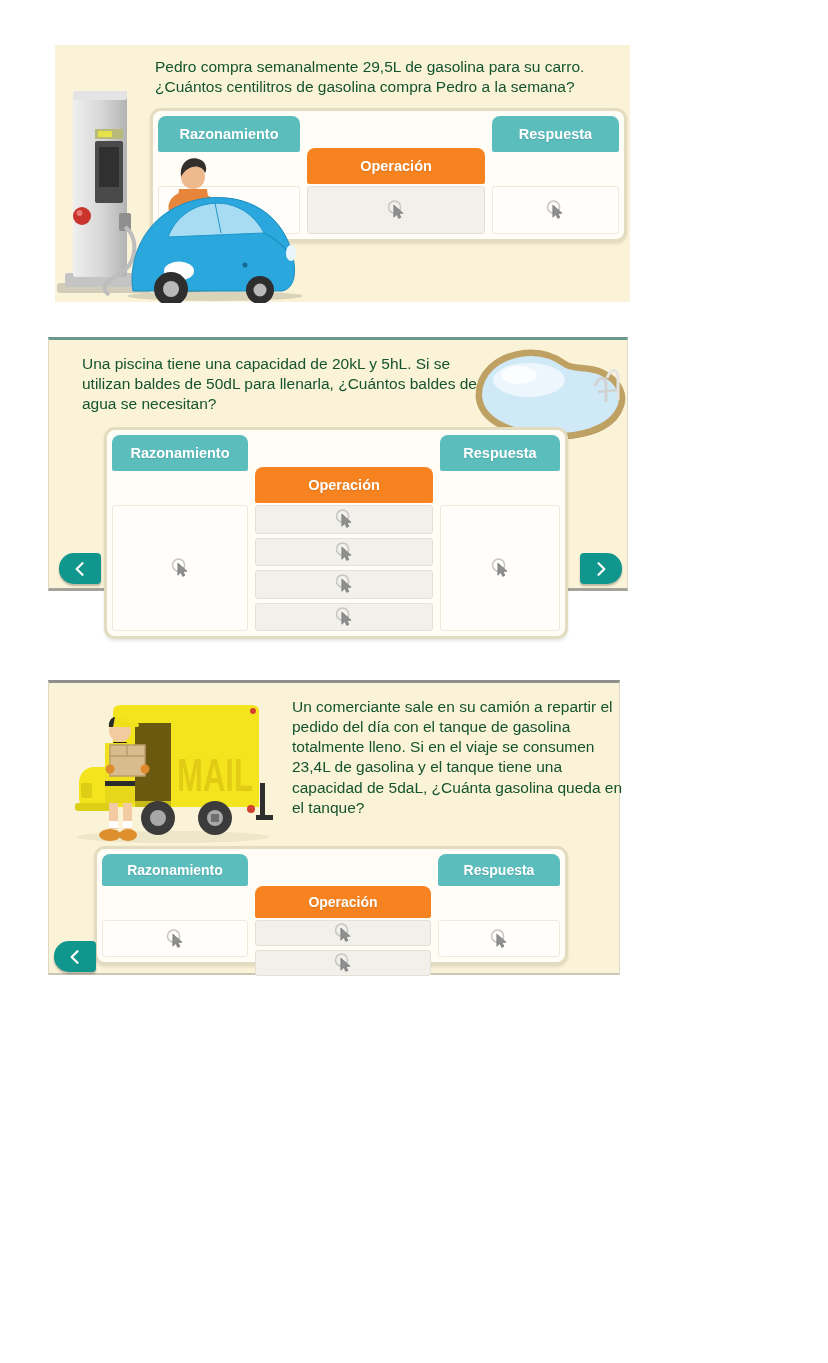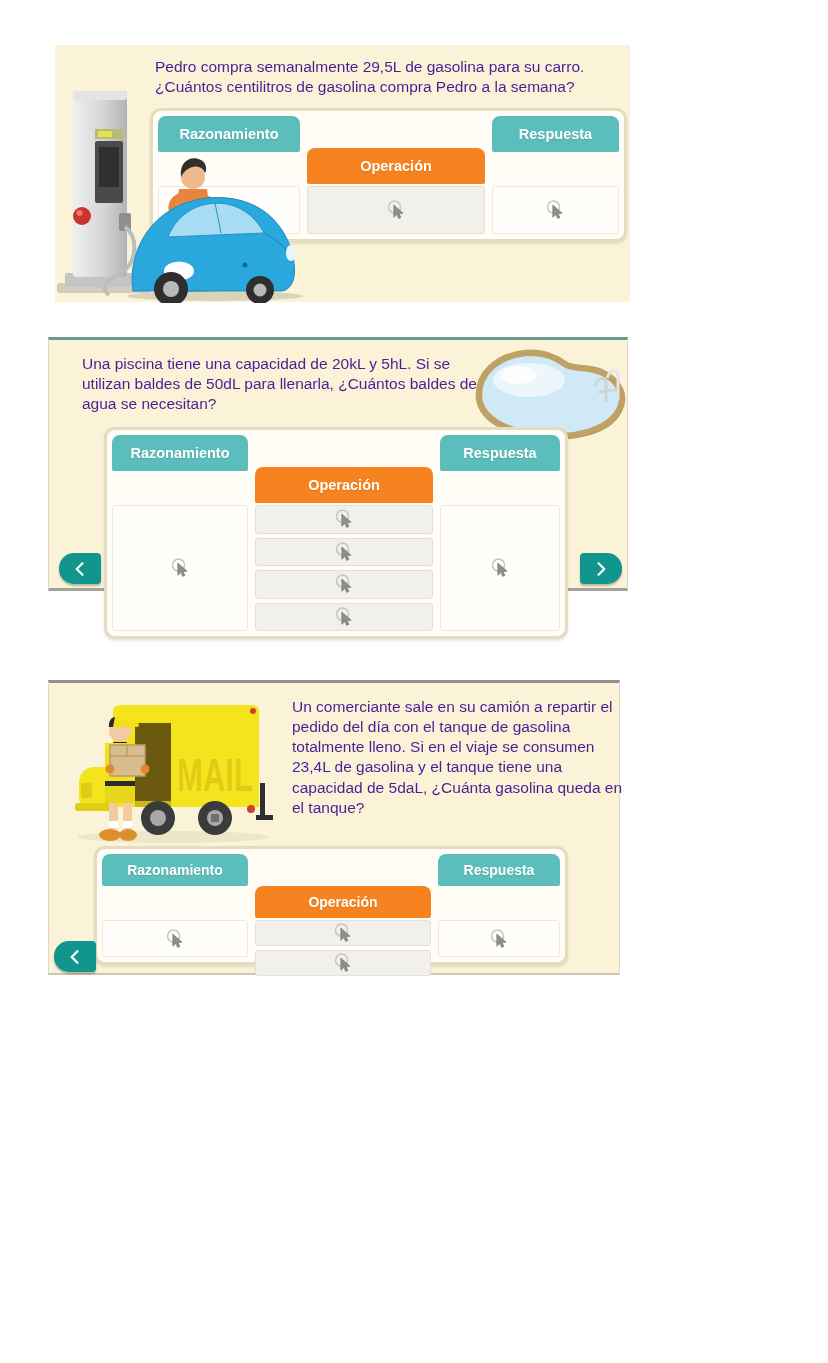--- a/index.html
+++ b/index.html
@@ -19,21 +19,21 @@
   .panel1 { left:55px; top:45px;  width:575px; height:257px; }
   .panel2 { left:48px; top:337px; width:580px; height:254px;
             border-top:3px solid #69988f; border-bottom:3px solid #a3a39b;
             border-left:1px solid #ddd8c4; border-right:1px solid #ddd8c4; }
   .panel3 { left:48px; top:680px; width:572px; height:295px;
             border-top:3px solid #90908a; border-bottom:2px solid #ccc7b4;
             border-left:1px solid #ddd8c4; border-right:1px solid #ddd8c4; }
 
   .question {
     position: absolute;
-    color: #4c1d95;
+    color: #14532d;
     font-size: 15.5px;
     line-height: 1.3;
     z-index: 2;
   }
   .q1 { left:100px; top:12px; width:472px; }
   .q2 { left:33px;  top:14px; width:400px; }
   .q3 { left:243px; top:14px; width:336px; }
 
   .illus { position:absolute; }
   .illus-pump  { left:0px;   top:40px; z-index:3; }

